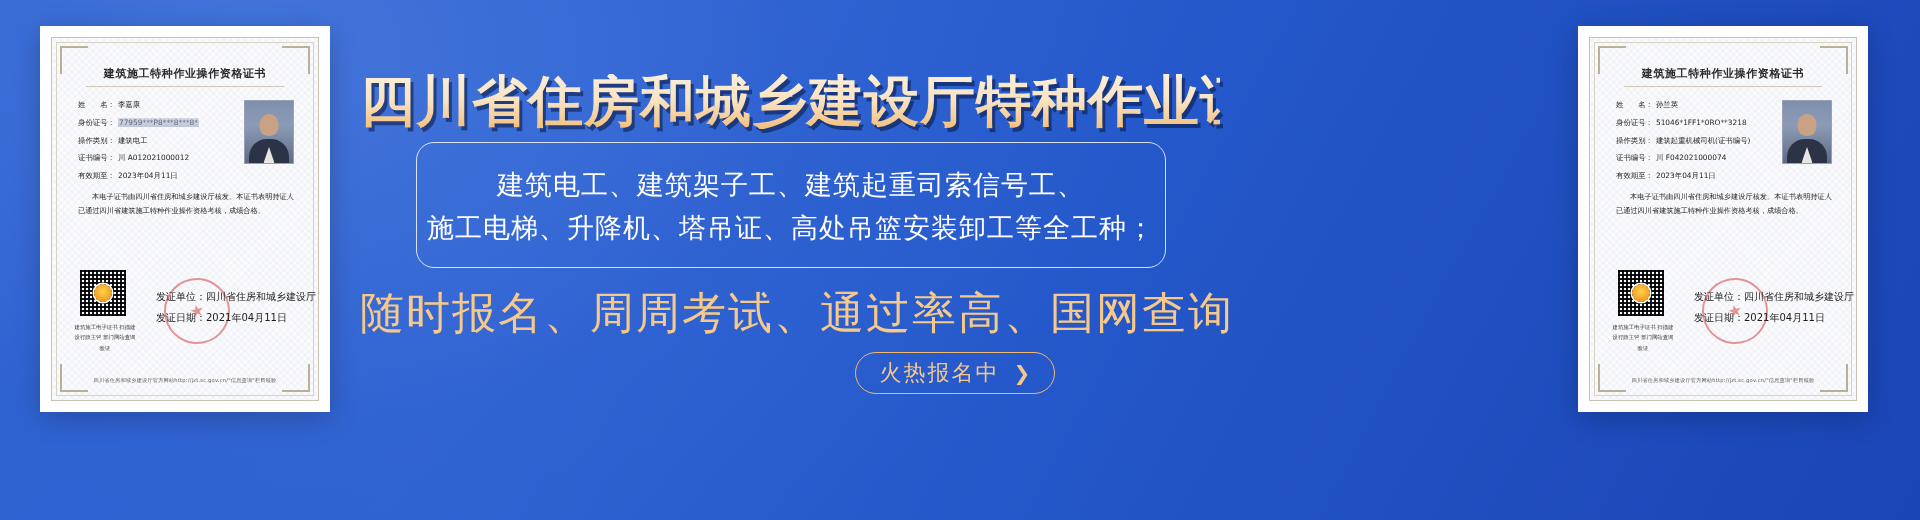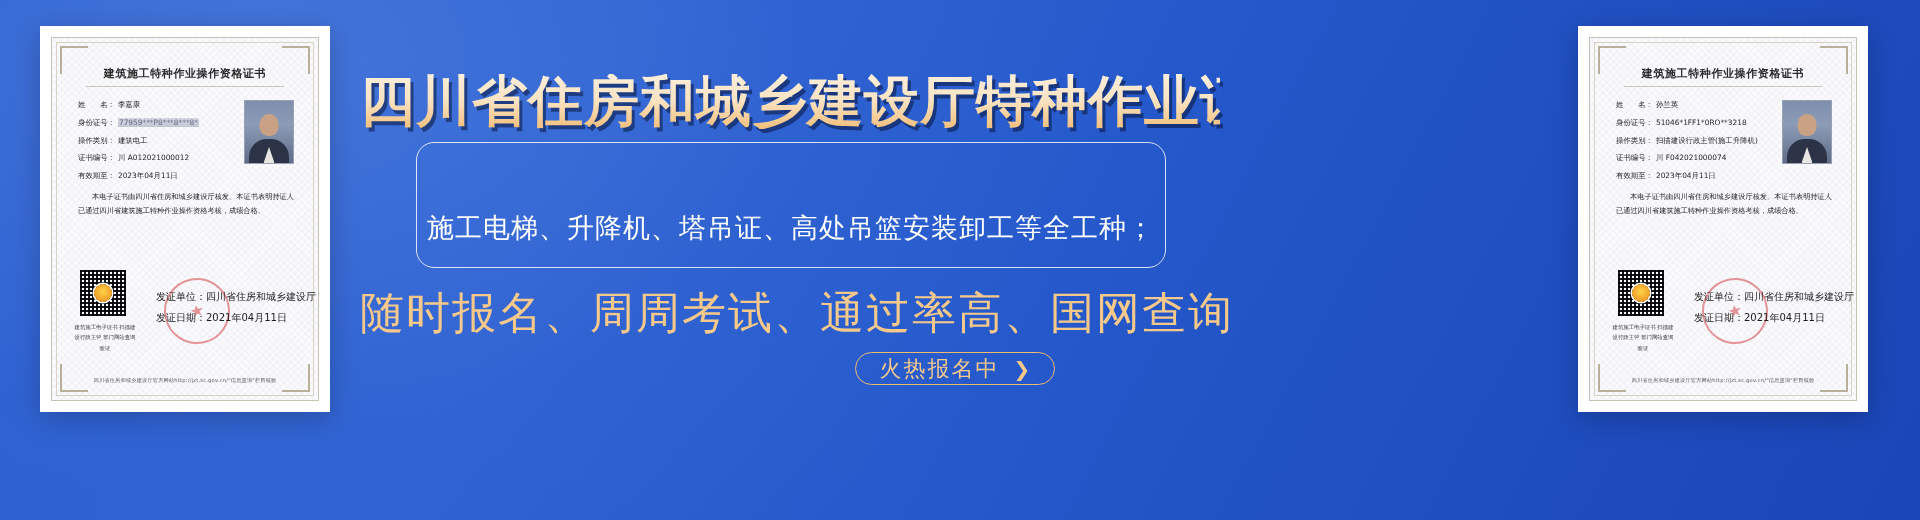--- a/index.html
+++ b/index.html
@@ -262,21 +262,21 @@
     font-size: 44px;
     letter-spacing: 2px;
     color: #f6c98a;
     white-space: nowrap;
     font-weight: 500;
   }
 
   .cta {
     position: absolute;
     left: 495px; top: 352px;
-    width: 200px; height: 33px;
+    width: 200px; height: 42px;
     border: 1.6px solid #f0b96f;
     border-radius: 23px;
     box-sizing: border-box;
     display: flex;
     align-items: center;
     justify-content: center;
     gap: 14px;
     cursor: pointer;
   }
   .cta-label {
@@ -352,20 +352,21 @@
 
       <div class="cert-footer">四川省住房和城乡建设厅官方网站http://jzt.sc.gov.cn/"信息查询"栏目核验</div>
     </div>
   </div>
 
   <div class="center">
 
     <div class="headline">四川省住房和城乡建设厅特种作业证</div>
 
     <div class="spec-box">
+      <div class="line l1">建筑电工、建筑架子工、建筑起重司索信号工、</div>
       <div class="line l2">施工电梯、升降机、塔吊证、高处吊篮安装卸工等全工种；</div>
     </div>
 
     <div class="tagline">随时报名、周周考试、通过率高、国网查询</div>
 
     <div class="cta">
       <span class="cta-label">火热报名中</span>
       <span class="cta-arrow">❯</span>
     </div>
 
@@ -385,21 +386,21 @@
         <div class="cert-field">
           <span class="cf-label">姓　　名：</span>
           <span class="cf-value">孙兰英</span>
         </div>
         <div class="cert-field">
           <span class="cf-label">身份证号：</span>
           <span class="cf-value">51046*1FF1*0RO**3218</span>
         </div>
         <div class="cert-field">
           <span class="cf-label">操作类别：</span>
-          <span class="cf-value">扫描建设行政主管(施工升降机)</span>
+          <span class="cf-value">建筑起重机械司机(证书编号)</span>
         </div>
         <div class="cert-field">
           <span class="cf-label">证书编号：</span>
           <span class="cf-value">川 F042021000074</span>
         </div>
         <div class="cert-field">
           <span class="cf-label">有效期至：</span>
           <span class="cf-value">2023年04月11日</span>
         </div>
       </div>

